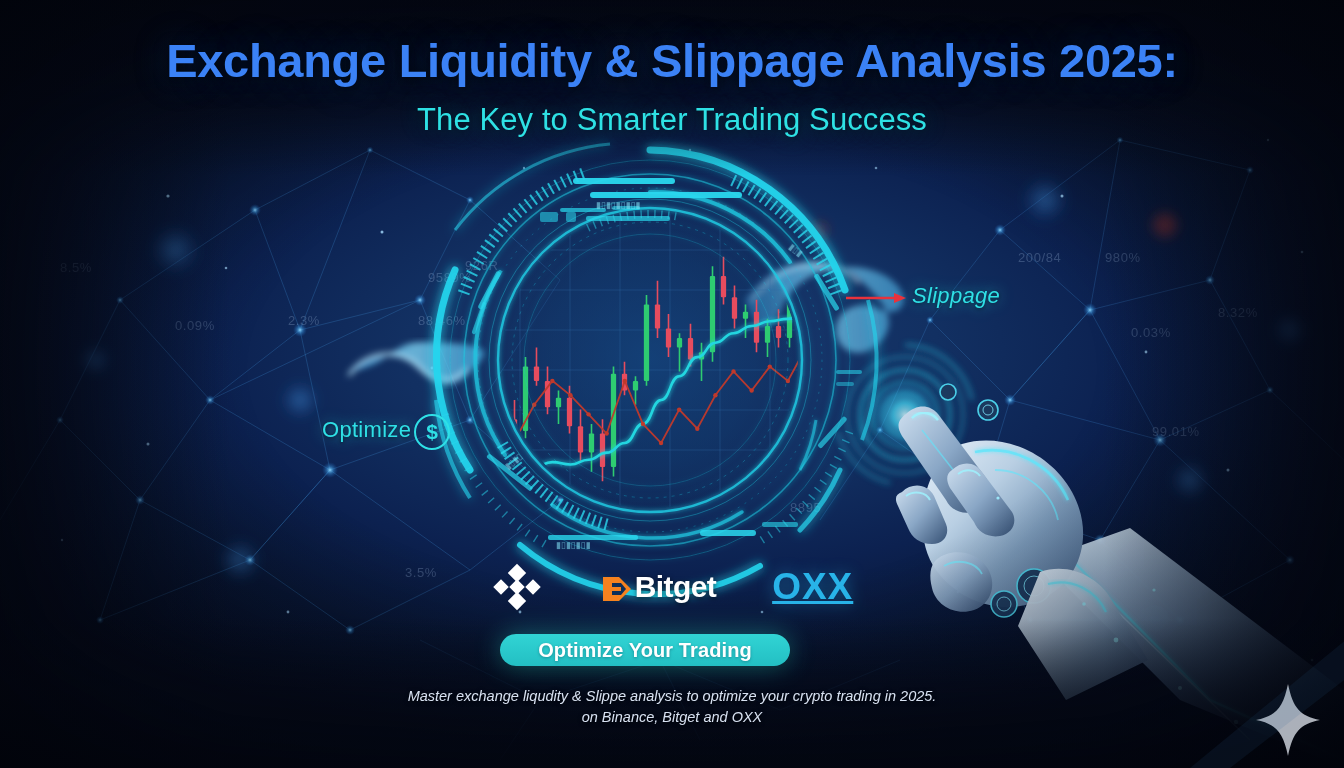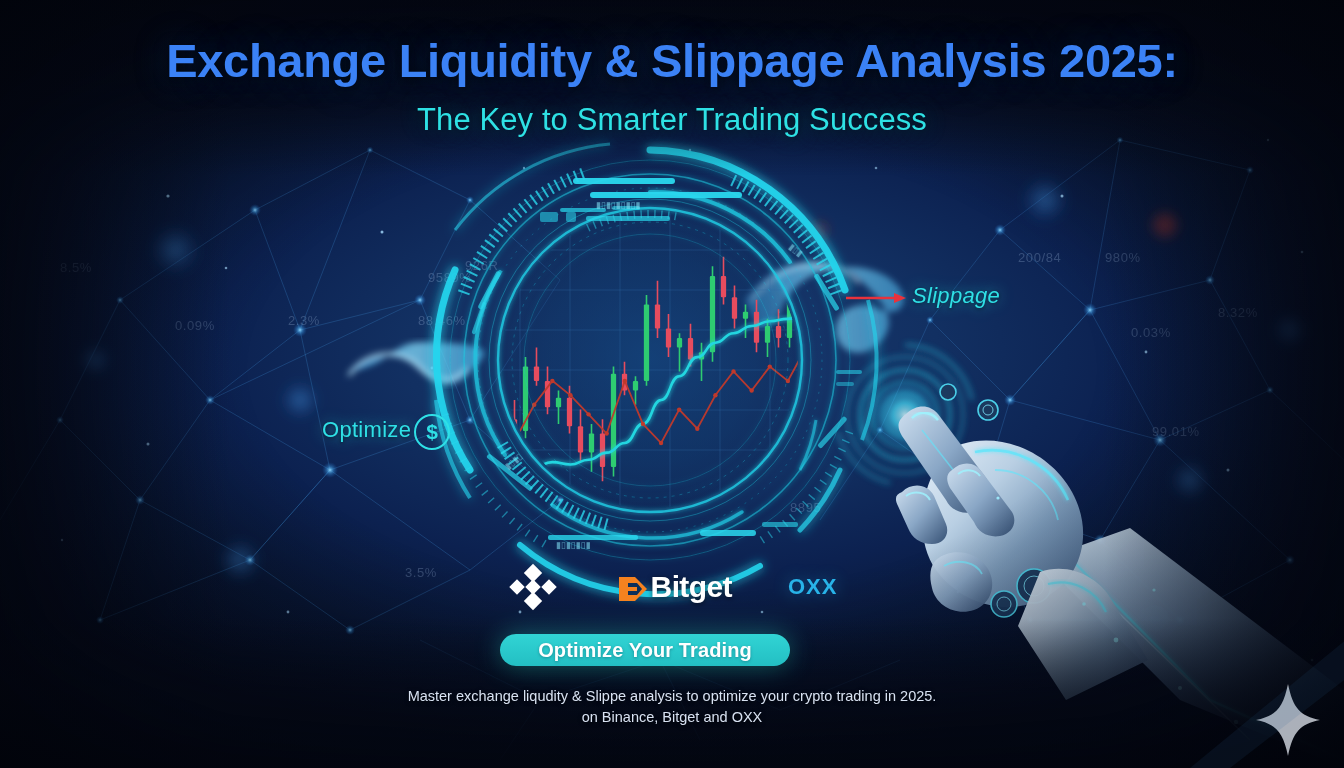--- a/index.html
+++ b/index.html
@@ -43,37 +43,37 @@
     text-shadow:0 0 14px rgba(45,215,225,.6),0 1px 4px rgba(0,0,0,.7);}
   #liquidity-label{left:322px;top:417px;}
   #slippage-label{left:912px;top:283px;font-style:italic;}
 
   
   .logos{position:absolute;left:0;top:557px;width:1344px;height:60px;
     display:flex;align-items:center;justify-content:center;gap:56px;}
   .logo{display:flex;align-items:center;}
   .bitget-txt{color:#ffffff;font-size:30px;font-weight:bold;letter-spacing:-.6px;
     text-shadow:0 1px 5px rgba(0,0,0,.6);}
-  .oxx-txt{color:#28b3e8;font-size:22px;font-weight:bold;letter-spacing:1px;
-    text-shadow:0 0 16px rgba(40,175,232,.45);}
+  .oxx-txt{color:#28b3e8;font-size:37px;font-weight:bold;letter-spacing:1px;
+    text-shadow:0 0 16px rgba(40,175,232,.45);text-decoration:underline;}
 
   
   #cta-button{position:absolute;left:500px;top:634px;width:290px;height:32px;
     border:0;border-radius:23px;cursor:pointer;
     background:linear-gradient(180deg,#31d4d4 0%,#23bfc3 100%);
     color:#ffffff;font-size:20px;font-weight:bold;letter-spacing:.1px;
     font-family:"Liberation Sans","DejaVu Sans",sans-serif;
     box-shadow:0 0 26px rgba(45,205,210,.45),0 4px 14px rgba(0,0,0,.45);
     text-shadow:0 1px 3px rgba(0,40,60,.35);}
 
   
   .caption{position:absolute;left:0;top:686px;width:1344px;text-align:center;
     color:#d8e2f2;font-size:14.5px;line-height:20.5px;
     text-shadow:0 1px 4px rgba(0,0,0,.85);}
-  .caption div{white-space:nowrap;}
+  .caption div{white-space:nowrap;font-style:italic;}
 
   
   .bgnum{position:absolute;font-size:13px;color:rgba(175,200,235,.26);
     letter-spacing:.6px;filter:blur(.45px);}
 </style>
 </head>
 <body>
 
 <div id="stage">
 

